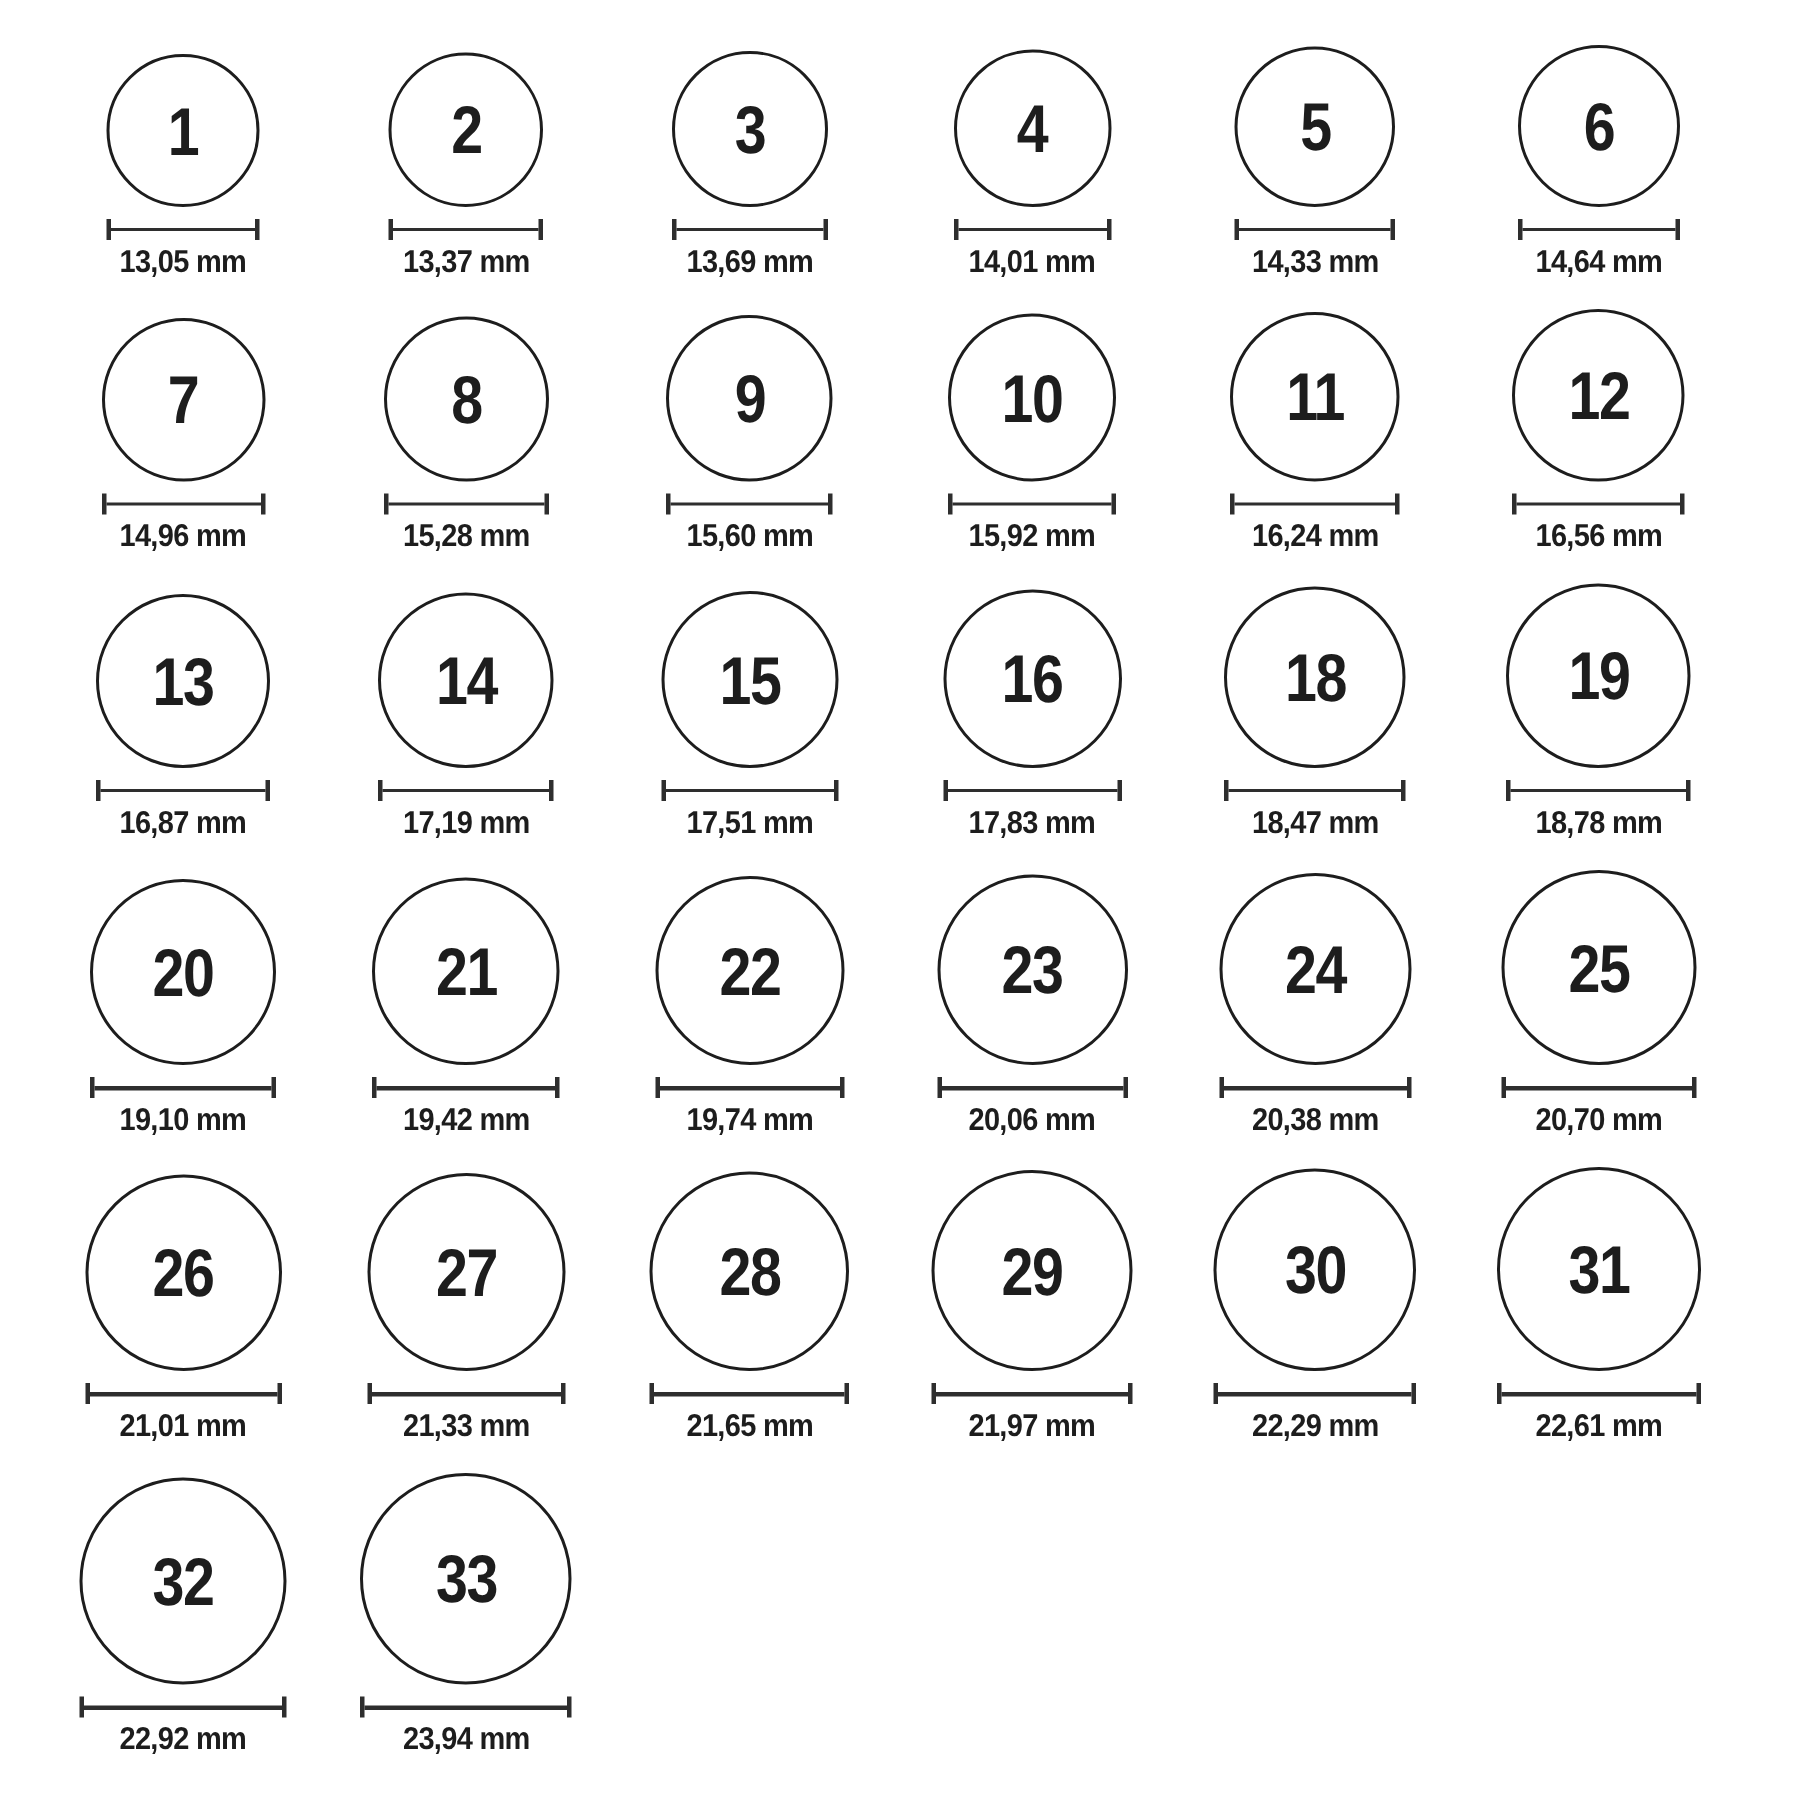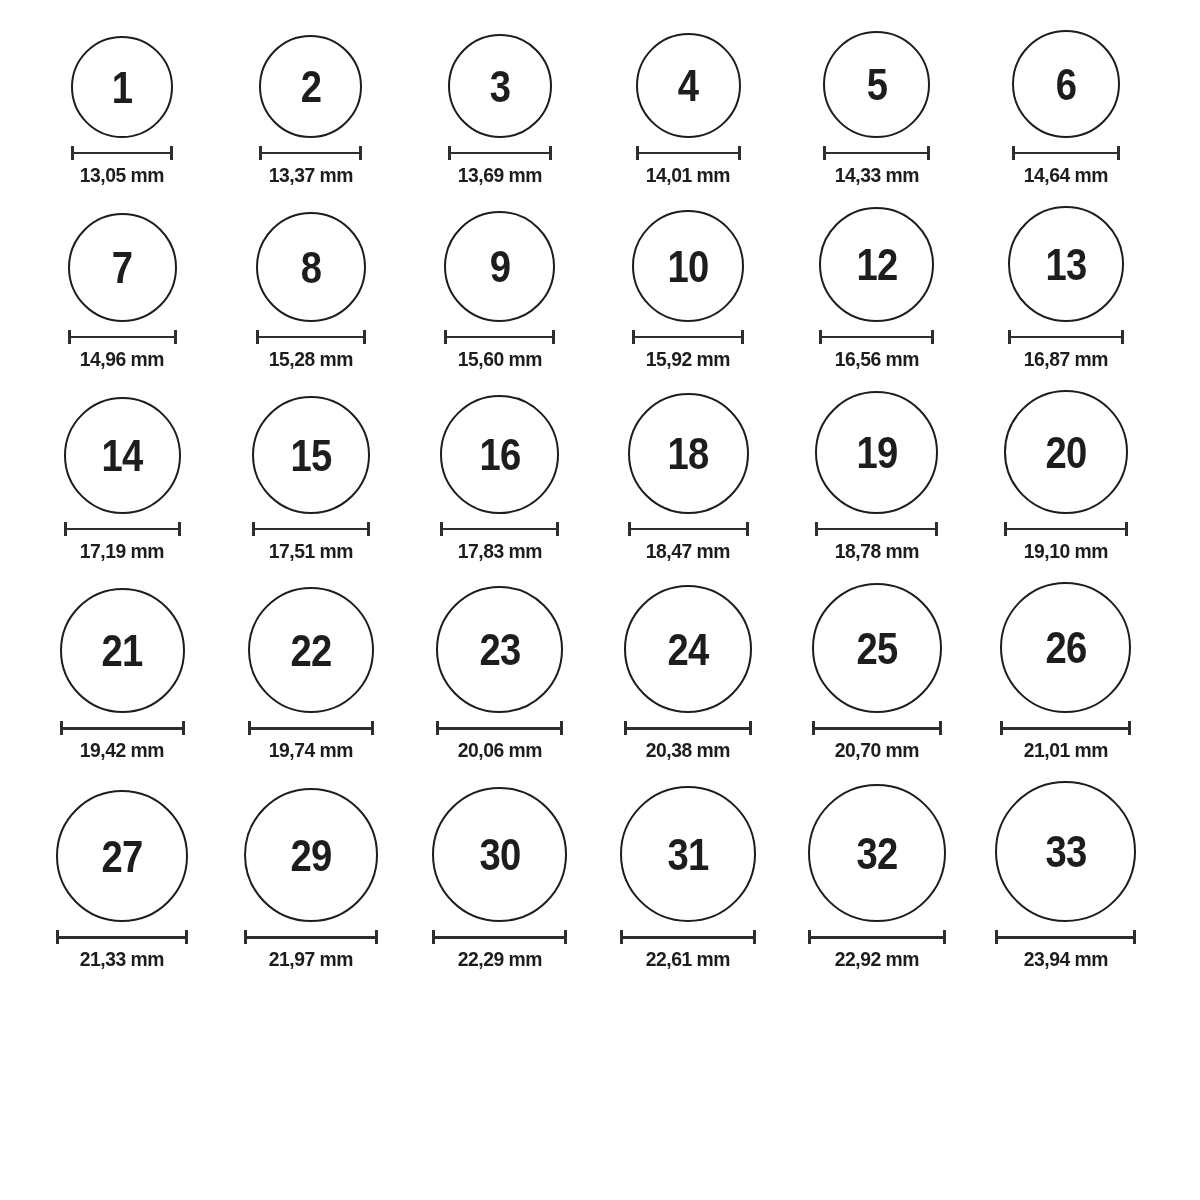--- a/index.html
+++ b/index.html
@@ -150,20 +150,27 @@
   </div>
 
   <div class="cell">
     <div class="circle" style="width: 112px; height: 112px;">
       <span class="num">10</span>
     </div>
     <div class="measure" style="width: 112px;"></div>
     <div class="dia">15,92 mm</div>
   </div>
 
+  <div class="cell">
+    <div class="circle" style="width: 113px; height: 113px;">
+      <span class="num">11</span>
+    </div>
+    <div class="measure" style="width: 113px;"></div>
+    <div class="dia">16,24 mm</div>
+  </div>
 
   <div class="cell">
     <div class="circle" style="width: 115px; height: 115px;">
       <span class="num">12</span>
     </div>
     <div class="measure" style="width: 115px;"></div>
     <div class="dia">16,56 mm</div>
   </div>
 
   <div class="cell">
@@ -272,20 +279,27 @@
   </div>
 
   <div class="cell">
     <div class="circle" style="width: 132px; height: 132px;">
       <span class="num">27</span>
     </div>
     <div class="measure" style="width: 132px;"></div>
     <div class="dia">21,33 mm</div>
   </div>
 
+  <div class="cell">
+    <div class="circle" style="width: 133px; height: 133px;">
+      <span class="num">28</span>
+    </div>
+    <div class="measure" style="width: 133px;"></div>
+    <div class="dia">21,65 mm</div>
+  </div>
 
   <div class="cell">
     <div class="circle" style="width: 134px; height: 134px;">
       <span class="num">29</span>
     </div>
     <div class="measure" style="width: 134px;"></div>
     <div class="dia">21,97 mm</div>
   </div>
 
   <div class="cell">

